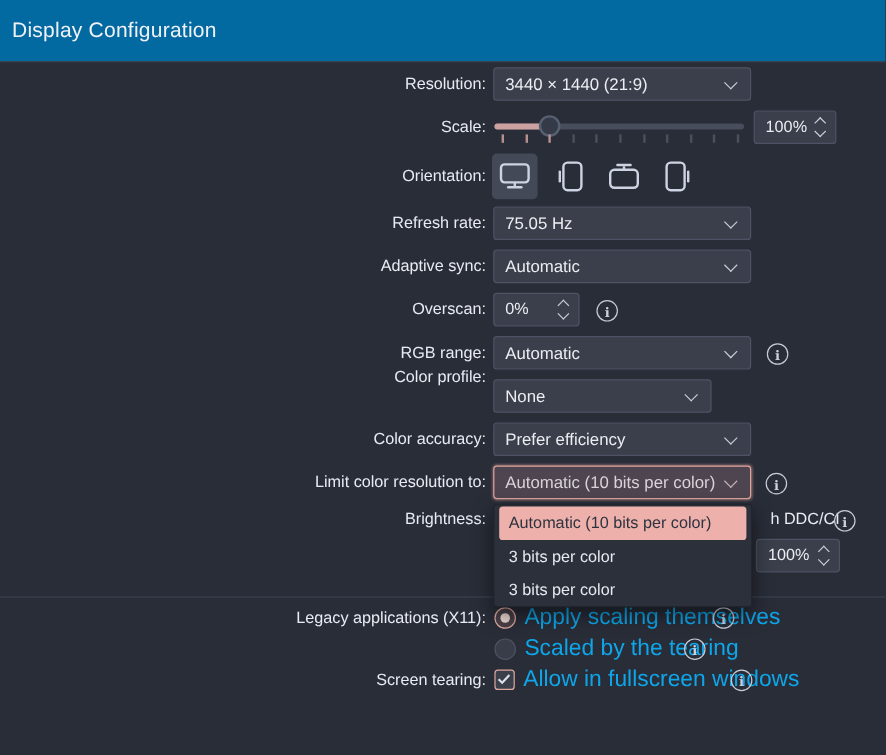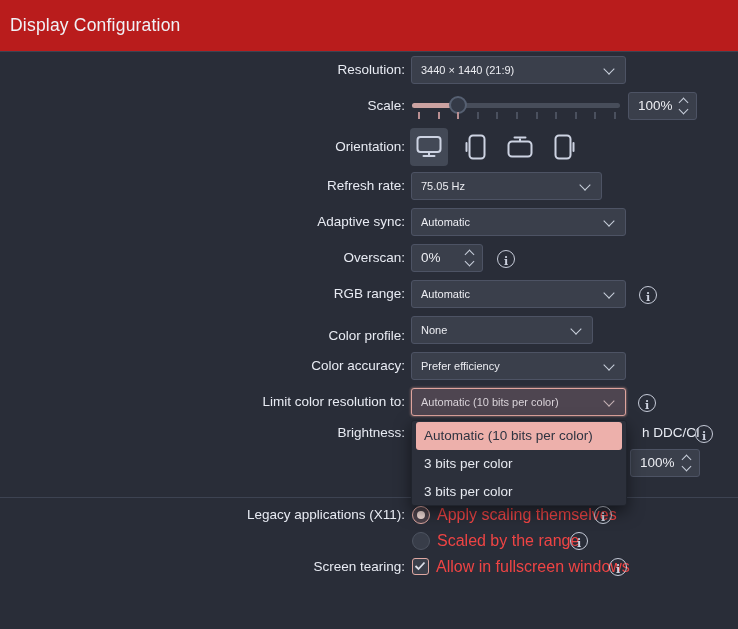--- a/index.html
+++ b/index.html
@@ -3,31 +3,31 @@
 <meta charset="utf-8">
 <style>
   html,body{margin:0;padding:0;}
   body{
     width:738px;height:629px;position:relative;overflow:hidden;
     background:#292d38;
     font-family:"Liberation Sans","DejaVu Sans",sans-serif;
     -webkit-font-smoothing:antialiased;
   }
   
-  .header{position:absolute;left:0;top:0;width:738px;height:51px;background:#b91c1c;}
+  .header{position:absolute;left:0;top:0;width:738px;height:51px;background:#0369a1;}
   .title{position:absolute;left:10px;top:0;line-height:51px;font-size:17.5px;color:#f0f2f7;letter-spacing:.2px;}
   .sep{position:absolute;left:0;width:738px;height:1px;background:#3d4352;}
   
   .flabel{position:absolute;left:0;width:405px;text-align:right;line-height:28px;
           font-size:13.5px;color:#e8ebf3;}
   .plain-text{position:absolute;font-size:13.5px;color:#e8ebf3;line-height:28px;}
   
   .combo{position:absolute;height:28px;background:#3a3f4b;border:1px solid #4d5364;
          border-radius:3px;box-sizing:border-box;}
-  .combo-text{position:absolute;left:9px;top:0;line-height:26px;font-size:11px;color:#ecedf2;white-space:nowrap;}
+  .combo-text{position:absolute;left:9px;top:0;line-height:26px;font-size:14px;color:#ecedf2;white-space:nowrap;}
   .chev-down{position:absolute;right:12px;top:8px;width:8px;height:8px;box-sizing:border-box;
              border-right:1.6px solid #c9cfdc;border-bottom:1.6px solid #c9cfdc;transform:rotate(45deg);}
   .combo.focused{background:#4e4550;border:1px solid #dfa49d;box-shadow:0 0 2px 1px rgba(229,169,160,.35);}
   .combo.focused .combo-text{color:#d9d3d9;}
   .combo.focused .chev-down{border-color:#c7b3b6;}
   
   .spin{position:absolute;height:28px;background:#3a3f4b;border:1px solid #4d5364;
         border-radius:3px;box-sizing:border-box;}
   .spin-text{position:absolute;left:9px;top:0;line-height:26px;font-size:13.5px;color:#ecedf2;}
   .spin-up{position:absolute;right:9px;top:6px;width:7px;height:7px;box-sizing:border-box;
@@ -56,21 +56,21 @@
   .popup-item{height:28px;line-height:28px;padding-left:8px;font-size:13.5px;color:#e6e9f0;
               border-radius:3px;white-space:nowrap;}
   .popup-item.selected{background:#edb0ab;color:#2e3340;}
   
   .radio{position:absolute;width:18px;height:18px;border-radius:50%;box-sizing:border-box;}
   .radio.on{border:1.6px solid #dfa8a2;background:#4a4049;}
   .radio.on .dot{position:absolute;left:4.4px;top:4.4px;width:8px;height:8px;border-radius:50%;background:#efd9d5;}
   .radio.off{border:1.6px solid #4d5360;background:#383d49;}
   .checkbox{position:absolute;width:17px;height:17px;border-radius:3px;box-sizing:border-box;
             border:1.6px solid #dfa8a2;background:#3a3f4a;}
-  .opt-label{position:absolute;font-size:16px;color:#ef4444;line-height:20px;}
+  .opt-label{position:absolute;font-size:19px;color:#0ea5e9;line-height:20px;}
 </style>
 </head>
 <body>
 
 <div class="header">
   <div class="title">Display Configuration</div>
 </div>
 <div class="sep" style="top:51px;"></div>
 
 <div class="flabel" style="top:56px;">Resolution:</div>
@@ -124,21 +124,21 @@
   </svg>
 </div>
 <div class="obtn" style="left:546px;top:128px;">
   <svg width="28" height="26" viewBox="0 0 28 26">
     <rect x="4.5" y="1.5" width="15" height="23" rx="3.5" fill="none" stroke="#cdd3e2" stroke-width="2"></rect>
     <line x1="22.5" y1="9" x2="22.5" y2="17" stroke="#cdd3e2" stroke-width="2" stroke-linecap="round"></line>
   </svg>
 </div>
 
 <div class="flabel" style="top:172px;">Refresh rate:</div>
-<div class="combo" style="left:411px;top:172px;width:191px;">
+<div class="combo" style="left:411px;top:172px;width:215px;">
   <span class="combo-text">75.05 Hz</span>
   <span class="chev-down"></span>
 </div>
 
 <div class="flabel" style="top:208px;">Adaptive sync:</div>
 <div class="combo" style="left:411px;top:208px;width:215px;">
   <span class="combo-text">Automatic</span>
   <span class="chev-down"></span>
 </div>
 
@@ -150,21 +150,21 @@
 </div>
 <div class="info" style="left:497px;top:250px;"></div>
 
 <div class="flabel" style="top:280px;">RGB range:</div>
 <div class="combo" style="left:411px;top:280px;width:215px;">
   <span class="combo-text">Automatic</span>
   <span class="chev-down"></span>
 </div>
 <div class="info" style="left:639px;top:286px;"></div>
 
-<div class="flabel" style="top:322px;text-align:right;">Color profile:</div>
+<div class="flabel" style="top:300px;text-align:right;">Color profile:</div>
 <div class="combo" style="left:411px;top:316px;width:182px;">
   <span class="combo-text">None</span>
   <span class="chev-down"></span>
 </div>
 
 <div class="flabel" style="top:352px;">Color accuracy:</div>
 <div class="combo" style="left:411px;top:352px;width:215px;">
   <span class="combo-text">Prefer efficiency</span>
   <span class="chev-down"></span>
 </div>
@@ -188,21 +188,21 @@
 <div class="sep" style="top:497px;"></div>
 
 <div class="flabel" style="top:505px;line-height:20px;">Legacy applications (X11):</div>
 <div class="radio on" style="left:412px;top:506px;">
     <span class="dot"></span>
   </div>
 <div class="opt-label" style="left:437px;top:505px;">Apply scaling themselves</div>
 <div class="info" style="left:594px;top:506px;"></div>
 
 <div class="radio off" style="left:412px;top:532px;"></div>
-<div class="opt-label" style="left:437px;top:531px;">Scaled by the range</div>
+<div class="opt-label" style="left:437px;top:531px;">Scaled by the tearing</div>
 <div class="info" style="left:570px;top:532px;"></div>
 
 <div class="flabel" style="top:557px;line-height:20px;">Screen tearing:</div>
 <div class="checkbox" style="left:412px;top:558px;">
   <svg width="12" height="10" viewBox="0 0 12 10" style="position:absolute;left:1px;top:2px;">
     <polyline points="1.5,5 4.5,8 10.5,1.5" fill="none" stroke="#dce0e9" stroke-width="1.8"></polyline>
   </svg>
 </div>
 <div class="opt-label" style="left:436px;top:557px;">Allow in fullscreen windows</div>
 <div class="info" style="left:609px;top:558px;"></div>

